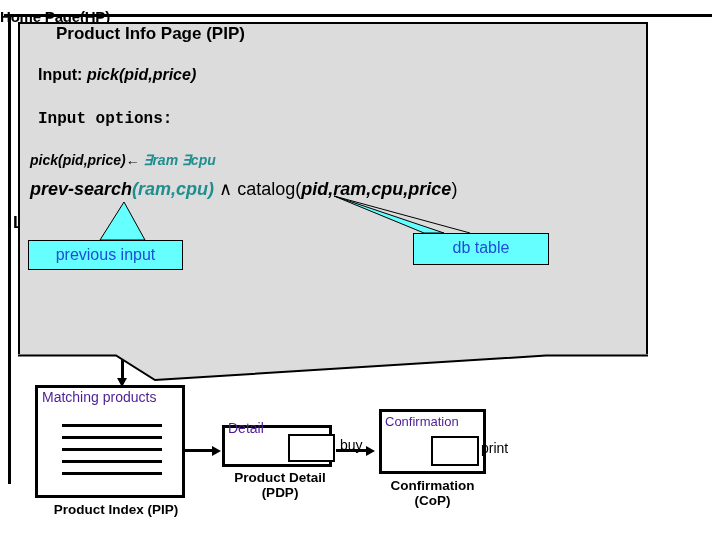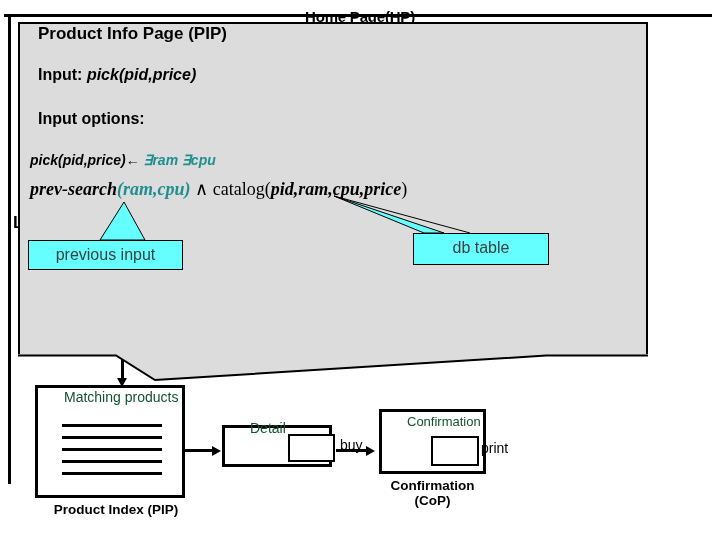--- a/index.html
+++ b/index.html
@@ -29,21 +29,20 @@
     top: 14px;
     width: 708px;
     height: 3px;
     background: #000000;
   }
   .slide-title {
     position: absolute;
     left: 0;
     top: 8px;
     width: 720px;
-    text-align: center;
     font-size: 15px;
     font-weight: bold;
     color: #000000;
     letter-spacing: -0.2px;
   }
   .left-rule {
     position: absolute;
     left: 8px;
     top: 14px;
     width: 3px;
@@ -72,24 +71,23 @@
     text-align: center;
     font-size: 13.5px;
     font-weight: bold;
     color: #000000;
     line-height: 15px;
     white-space: pre-line;
   }
   .inner-caption {
     position: absolute;
     font-size: 14px;
-    color: #14532d;
+    color: #4c1d95;
     font-weight: normal;
     white-space: nowrap;
-    margin-left: 22px;
   }
 
   
   #product-index-box { left: 35px; top: 385px; width: 150px; height: 113px; }
   #product-index-caption { left: 42px; top: 389px; }
   .pi-lines { position: absolute; left: 62px; top: 424px; width: 100px; }
   .pi-lines i {
     display: block;
     height: 3px;
     background: #000000;
@@ -171,51 +169,51 @@
     top: 354px;
     width: 630px;
     height: 30px;
   }
   .panel-text {
     position: absolute;
     color: #000000;
     white-space: nowrap;
   }
   #panel-title {
-    left: 38px; top: 24px;
+    left: 56px; top: 24px;
     font-size: 17px; font-weight: bold;
   }
   #panel-input-line {
     left: 38px; top: 66px;
     font-size: 16px; font-weight: bold; text-align: center;
   }
   #panel-input-line .it { font-style: italic; }
   #panel-options-label {
     left: 38px; top: 110px;
-    font-size: 16px; font-weight: bold;
+    font-size: 16px; font-weight: bold; font-family: Liberation Mono, monospace;
   }
   #formula-line1 {
     left: 30px; top: 152px;
     font-size: 14px; font-weight: bold; font-style: italic;
   }
   #formula-line2 {
     left: 30px; top: 178px;
-    font-size: 18px; font-weight: bold; font-family: Liberation Serif, serif;
+    font-size: 18px; font-weight: bold;
   }
   .teal { color: #1f8e8e; }
   .plain { font-style: normal; font-weight: bold; }
   .nonbold { font-weight: normal; font-style: normal; }
 
   
   .callout {
     position: absolute;
     background: #66FFFF;
     border: 1px solid #000000;
     box-sizing: border-box;
-    color: #404040;
+    color: #1d4ed8;
     font-size: 16px;
     text-align: center;
     line-height: 28px;
   }
   #callout-previous-input { left: 28px; top: 240px; width: 155px; height: 30px; }
   #callout-db-table { left: 413px; top: 233px; width: 136px; height: 32px; }
 </style>
 </head>
 <body>
 
@@ -239,20 +237,22 @@
   </div>
   <div class="fbox-label" id="product-index-label">Product Index (PIP)</div>
 
   <div class="arrow-line" style="left:185px; top:449px; width:30px;"></div>
   <div class="arrow-head" style="left:212px; top:446px;"></div>
 
   <div class="fbox" id="product-detail-box"></div>
   <div class="inner-caption" id="product-detail-caption">Detail</div>
   <div id="buy-button"></div>
   <div id="buy-label">buy</div>
+  <div class="fbox-label" id="product-detail-label">Product Detail
+(PDP)</div>
 
   <div class="arrow-line" style="left:336px; top:449px; width:30px;"></div>
   <div class="arrow-head" style="left:366px; top:446px;"></div>
 
   <div class="fbox" id="confirmation-box"></div>
   <div class="inner-caption" id="confirmation-caption">Confirmation</div>
   <div id="print-button"></div>
   <div id="print-label">print</div>
   <div class="fbox-label" id="confirmation-label">Confirmation
 (CoP)</div>

